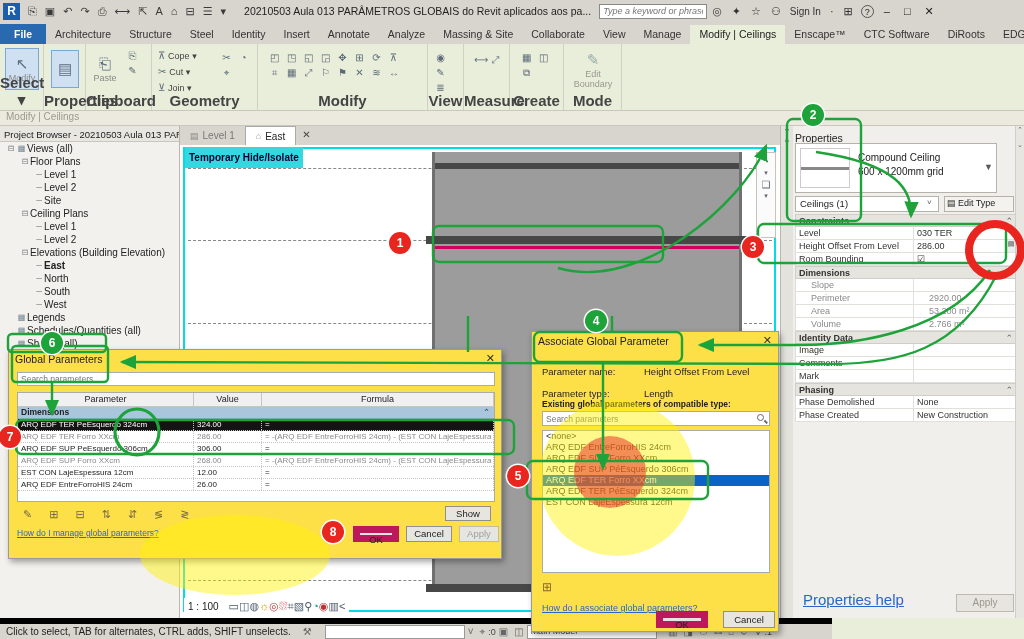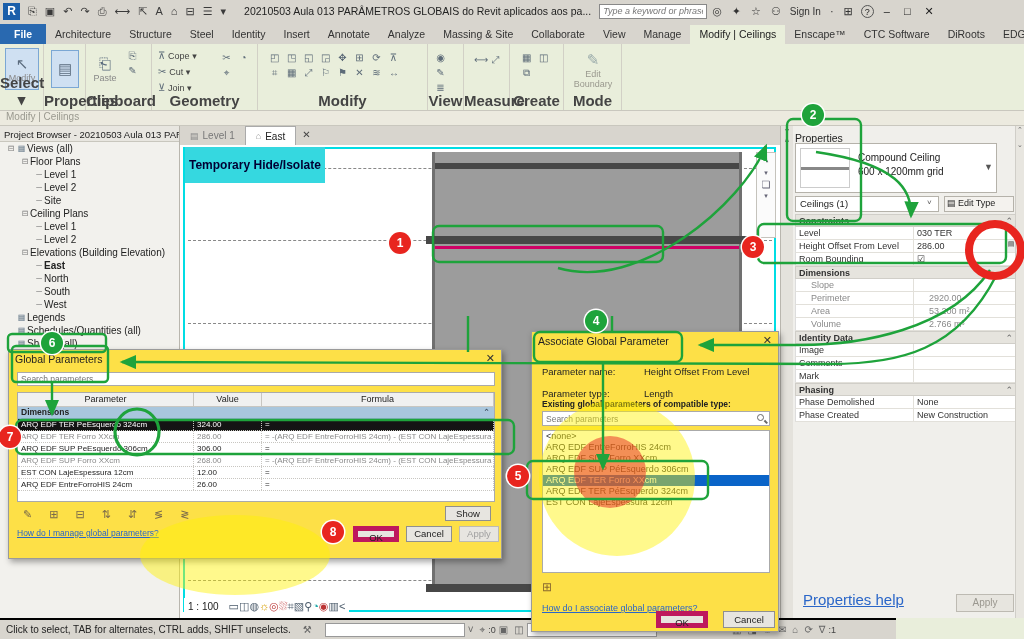--- a/index.html
+++ b/index.html
@@ -50,21 +50,21 @@
   .tree-item.bold { font-weight:bold; }
 
   
   #canvas { left:180px; top:126px; width:600px; height:492px; background:#fff; z-index:1; }
   #vtabs { position:absolute; left:0; top:0; width:600px; height:19px; background:#d8d5ce; display:flex; }
   .vtab { height:19px; padding:2px 10px; font-size:10px; color:#777; display:flex; align-items:center; gap:4px; }
   .vtab.active { background:#fff; color:#222; border:1px solid #aaa; border-bottom:none; }
   .vtab .vico { font-size:9px; color:#888; }
   #vtab-close { font-size:10px; color:#444; padding:3px 6px; }
   #hide-iso-border { position:absolute; left:3px; top:21px; width:593px; height:465px; border:2px solid #00dde4; }
-  #hide-iso-label { position:absolute; left:5px; top:21px; background:#35d8e0; color:#003; font-weight:bold; font-size:12px; padding:11px 4px; }
+  #hide-iso-label { position:absolute; left:5px; top:21px; background:#35d8e0; color:#003; font-weight:bold; font-size:10px; padding:5px 4px; }
   .lvl-line { position:absolute; border-top:1px dashed #888; height:0; }
   #bldg { position:absolute; left:252px; top:26px; width:310px; height:440px; background:#9c9c9c; border-left:3px solid #707070; border-right:3px solid #707070; }
   .slab { position:absolute; background:#474747; }
   #pinkline { position:absolute; background:#cf0065; }
   #navbar3d { position:absolute; right:4px; top:26px; width:20px; height:86px; background:#fbfbfb; border:1px solid #c5c3bc; display:flex; flex-direction:column; align-items:center; gap:2px; padding-top:3px; }
   #navbar3d span { font-size:10px; color:#667; }
   #viewctl { position:absolute; left:4px; bottom:4px; height:16px; display:flex; align-items:center; gap:4px; background:#fff; padding:0 4px; }
   #scale-label { font-size:10px; color:#222; margin-right:6px; }
   #viewctl .vc { font-size:11px; color:#4a5a6a; }
 
@@ -87,33 +87,33 @@
   .prow { height:13px; display:flex; border-left:1px solid #ddd; border-right:1px solid #ddd; border-bottom:1px solid #e2e0da; background:#fff; font-size:9px; }
   .prow .pl { width:118px; padding:1px 3px; color:#333; border-right:1px solid #e2e0da; overflow:hidden; white-space:nowrap; }
   .prow .pv { flex:1; padding:1px 3px; color:#333; overflow:hidden; white-space:nowrap; }
   .prow.ro .pl, .prow.ro .pv { color:#8a8a8a;padding-left:15px; }
   .prow .assoc-btn { width:11px; border-left:1px solid #ccc; background:#eee; font-size:7px; text-align:center; color:#444; }
   #props-help { position:absolute; left:14px; bottom:10px; font-size:15px; color:#2a66c8; text-decoration:underline;margin-left:8px; }
   #props-apply { position:absolute; right:10px; bottom:6px; width:58px; height:18px; background:#e7e5df; border:1px solid #bdbab2; color:#9a978f; font-size:10px; text-align:center; line-height:16px; }
   #props-scroll { position:absolute; right:0; top:0; width:9px; height:492px; background:#e8e6e0; border-left:1px solid #d0cec8; font-size:7px; color:#666; text-align:center; }
 
   
-  #statusbar { left:0; top:618px; width:896px; height:21px; background:#d8d5ce; border-top:2px solid #000000; display:flex; align-items:center; z-index:6; }
+  #statusbar { left:0; top:618px; width:832px; height:21px; background:#d8d5ce; border-top:6px solid #000000; display:flex; align-items:center; z-index:6; }
   #status-hint { font-size:10px; margin-left:6px; white-space:nowrap; }
   .st-ico { font-size:10px; color:#666; margin:0 3px; }
   #ws-dd, #do-dd { height:14px; background:#fff; border:1px solid #999; font-size:9px; color:#444; padding:0 3px; overflow:hidden; white-space:nowrap; }
   #ws-dd { width:140px; margin-left:10px; }
   #do-dd { width:130px; }
 
   
   .dlg { position:absolute; background:#fde047; border:1px solid #9a9a9a; box-shadow:2px 3px 6px rgba(0,0,0,.35); }
   .dlg-title { height:18px; font-size:10.5px; color:#222; padding:3px 6px; position:relative; }
   .dlg-close { position:absolute; right:6px; top:2px; font-size:11px; color:#333; }
   .btn { position:absolute; background:#e7e5e0; border:1px solid #8f8f8f; font-size:9.5px; text-align:center; color:#222; }
-  .btn.default { border:5px solid #be185d; }
+  .btn.default { border:7px solid #be185d; }
   .btn.disabled { color:#a0a0a0; border-color:#bdbab2; }
   .link { color:#2a66c8; text-decoration:underline; font-size:9px; position:absolute; }
 
   
   #gp-dlg { left:8px; top:349px; width:494px; height:210px; z-index:30; }
   #gp-search { position:absolute; left:8px; top:22px; width:478px; height:14px; border:1px solid #aaa; background:#fff; font-size:8.5px; color:#888; padding:0 3px; }
   #gp-table { position:absolute; left:8px; top:42px; width:478px; height:110px; background:#fff; border:1px solid #aaa; }
   #gp-head { display:flex; height:14px; background:#f0f0f0; border-bottom:1px solid #c8c6c1; font-size:9px; text-align:center; }
   #gp-head div { border-right:1px solid #c8c6c1; padding-top:1px; }
   .gp-c1 { width:176px; } .gp-c2 { width:68px; } .gp-c3 { flex:1; }

